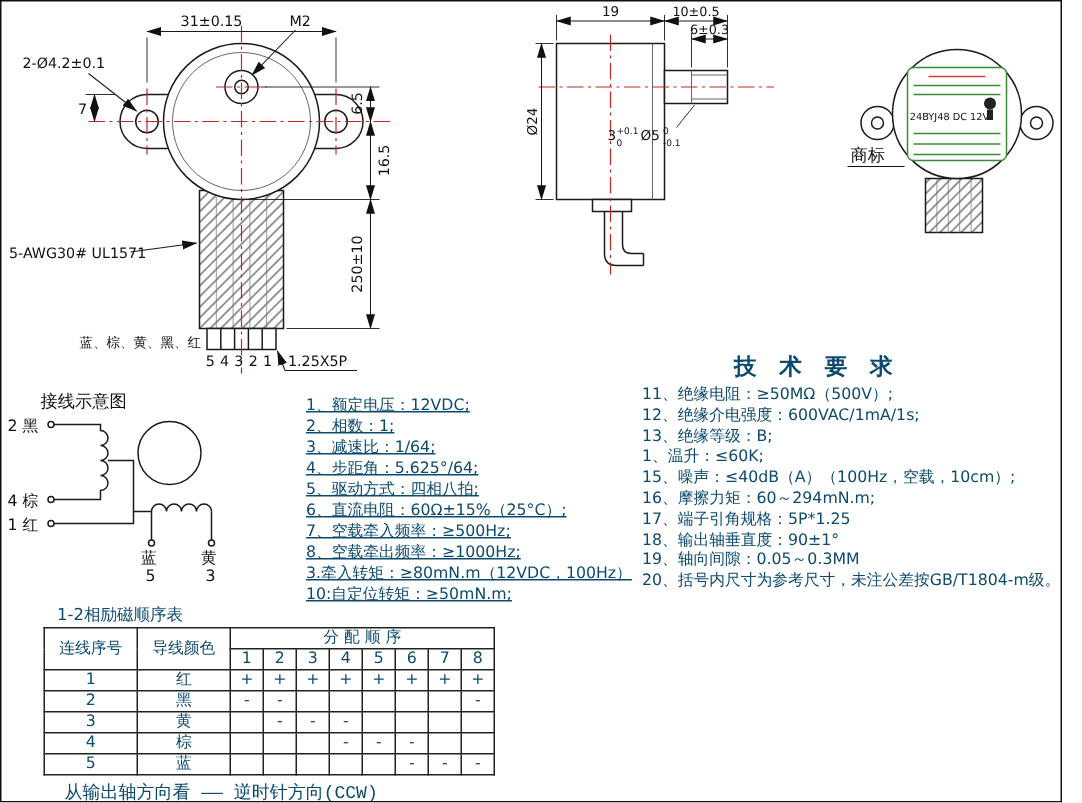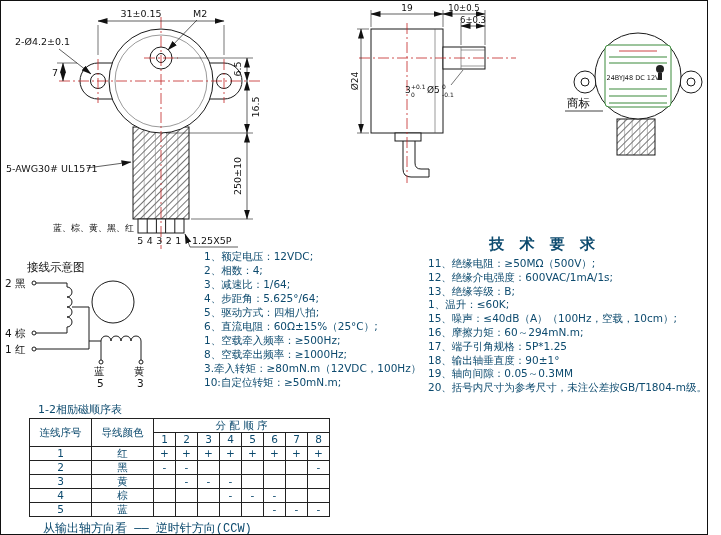--- a/index.html
+++ b/index.html
@@ -18,21 +18,21 @@
   .dt85{font-size:8.5px;}
   .tol{font-size:6px;}
   .lbl{font-size:10.5px;}
   .lbl11{font-size:11.5px;}
   .green{stroke:#3a8a3a;stroke-width:1.1;}
   .hdiv{stroke:#777;stroke-width:.5;}
   .abs{position:absolute;}
   #tech-title{left:395px;top:234px;width:204px;text-align:right;font-size:15px;
               font-weight:bold;letter-spacing:5px;white-space:nowrap;}
   .spec-col{font-size:10.5px;white-space:nowrap;}
-  #spec-left{left:203px;top:248px;width:230px;line-height:14px;}
+  #spec-left{left:203px;top:262px;width:230px;line-height:14px;text-decoration:underline;}
   #spec-right{left:427px;top:256px;width:312px;line-height:13.8px;}
   #tbl-title{left:37px;top:401px;width:200px;text-align:left;font-size:11px;}
   #seq-table{left:28px;top:417px;border-collapse:collapse;table-layout:fixed;}
   #seq-table th,#seq-table td{border:1px solid #222;font-size:10.5px;font-weight:normal;
               text-align:center;padding:0 2px;height:13px;line-height:13px;white-space:nowrap;}
   #seq-table .c-no{width:62px;} #seq-table .c-color{width:62px;} #seq-table .c-step{width:22px;}
   #tbl-footer{left:42px;top:519px;font-size:12px;white-space:nowrap;font-family:Liberation Mono, monospace;}
 </style>
 </head>
 <body>
@@ -218,26 +218,26 @@
     <text x="4" y="102" class="lbl">1 红</text>
     <text x="93" y="124" class="lbl">蓝</text>
     <text x="96" y="136" class="lbl">5</text>
     <text x="133" y="124" class="lbl">黄</text>
     <text x="136" y="136" class="lbl">3</text>
   </svg>
 
   <div id="tech-title" class="abs">技 术 要 求</div>
   <div id="spec-left" class="abs spec-col">
       <div>1、额定电压：12VDC;</div>
-      <div>2、相数：4;</div>
+      <div>2、相数：1;</div>
       <div>3、减速比：1/64;</div>
       <div>4、步距角：5.625°/64;</div>
       <div>5、驱动方式：四相八拍;</div>
       <div>6、直流电阻：60Ω±15%（25°C）;</div>
-      <div>1、空载牵入频率：≥500Hz;</div>
+      <div>7、空载牵入频率：≥500Hz;</div>
       <div>8、空载牵出频率：≥1000Hz;</div>
       <div>3.牵入转矩：≥80mN.m（12VDC，100Hz）</div>
       <div>10:自定位转矩：≥50mN.m;</div>
     </div>
   <div id="spec-right" class="abs spec-col">
       <div>11、绝缘电阻：≥50MΩ（500V）;</div>
       <div>12、绝缘介电强度：600VAC/1mA/1s;</div>
       <div>13、绝缘等级：B;</div>
       <div>1、温升：≤60K;</div>
       <div>15、噪声：≤40dB（A）（100Hz，空载，10cm）;</div>

